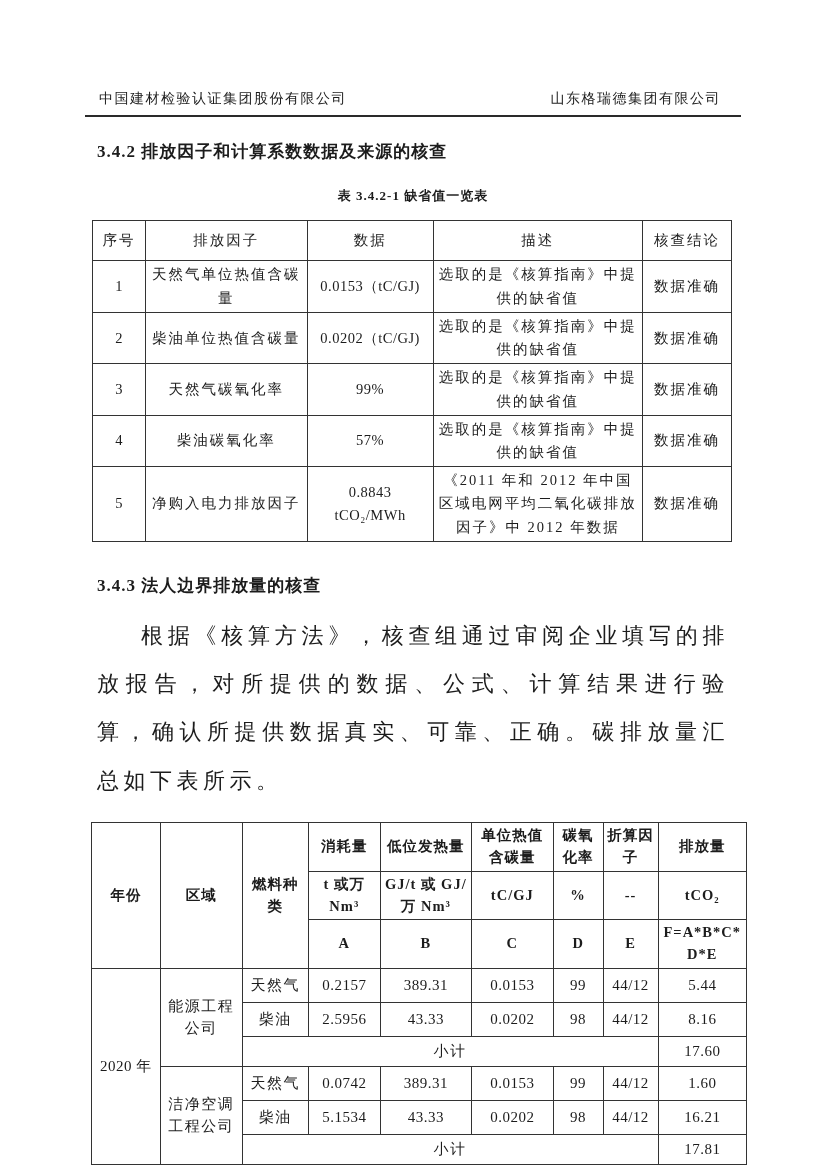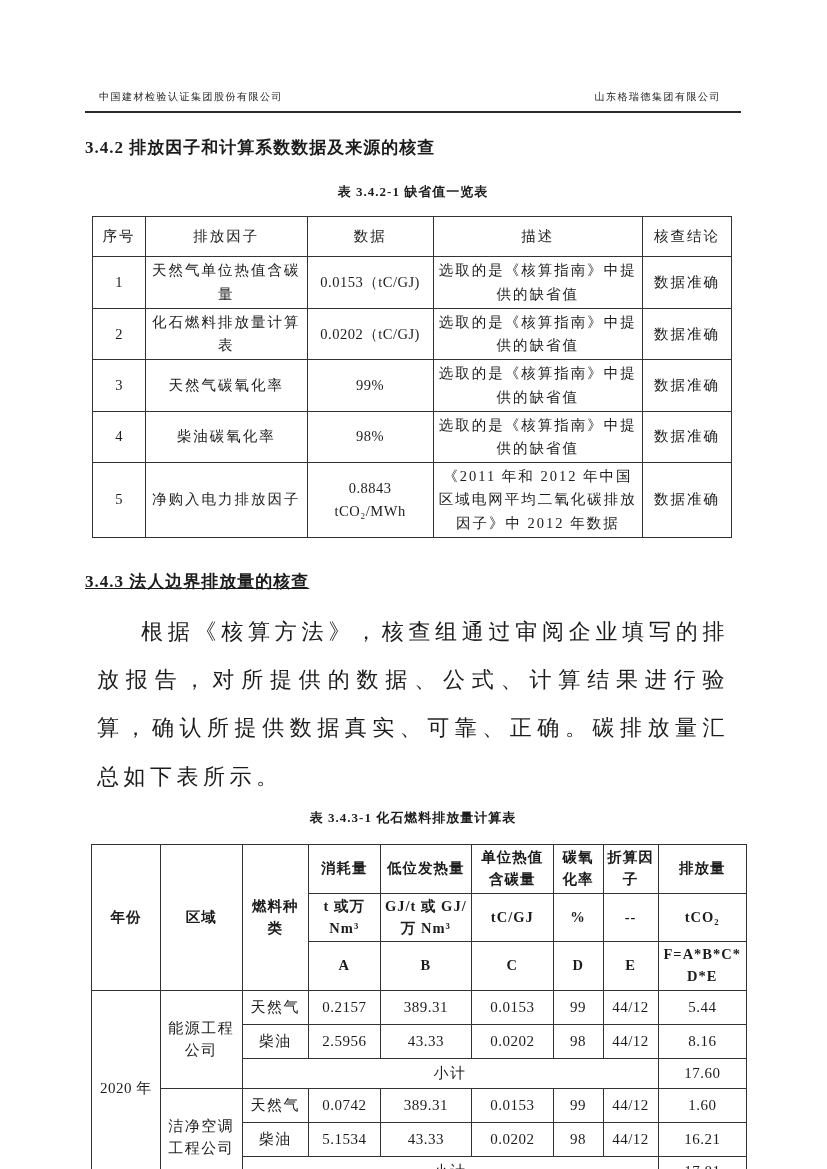--- a/index.html
+++ b/index.html
@@ -6,27 +6,27 @@
   body {
     width: 827px; height: 1169px;
     font-family: "Liberation Serif", "DejaVu Serif", serif;
     color: #1c1c1c;
   }
   .page { position: relative; width: 827px; height: 1169px; overflow: hidden; background: #fff; }
   .content { position: absolute; left: 85px; top: 0; width: 656px; }
 
   .doc-header {
     display: flex; justify-content: space-between; align-items: flex-start;
-    padding: 90px 20px 7px 14px; font-size: 10px; letter-spacing: 1.5px;
+    padding: 90px 20px 7px 14px; font-size: 14px; letter-spacing: 1.5px;
   }
   .header-rule { border-bottom: 2px solid #2a2a2a; width: 656px; }
 
   .sec-heading {
     font-size: 17px; font-weight: bold; letter-spacing: 1px;
-    margin: 23px 0 0 0;
+    margin: 23px 0 0 12px;
   }
   .tbl-title {
     text-align: center; font-weight: bold; font-size: 13px;
     letter-spacing: 1px; margin-top: 24px;
   }
 
   table { border-collapse: collapse; table-layout: fixed; }
   td, th { border: 1px solid #333; text-align: center; vertical-align: middle; padding: 2px 3px; }
 
   
@@ -95,55 +95,54 @@
       </tr>
       <tr class="r0">
         <td class="num">1</td>
         <td>天然气单位热值含碳量</td>
         <td class="num">0.0153（tC/GJ)</td>
         <td>选取的是《核算指南》中提供的缺省值</td>
         <td>数据准确</td>
       </tr>
       <tr class="r1">
         <td class="num">2</td>
-        <td>化石燃料排放量计算表</td>
+        <td>柴油单位热值含碳量</td>
         <td class="num">0.0202（tC/GJ)</td>
         <td>选取的是《核算指南》中提供的缺省值</td>
         <td>数据准确</td>
       </tr>
       <tr class="r2">
         <td class="num">3</td>
         <td>天然气碳氧化率</td>
         <td class="num">99%</td>
         <td>选取的是《核算指南》中提供的缺省值</td>
         <td>数据准确</td>
       </tr>
       <tr class="r3">
         <td class="num">4</td>
         <td>柴油碳氧化率</td>
-        <td class="num">98%</td>
+        <td class="num">57%</td>
         <td>选取的是《核算指南》中提供的缺省值</td>
         <td>数据准确</td>
       </tr>
       <tr class="r4">
         <td class="num">5</td>
         <td>净购入电力排放因子</td>
         <td class="num pre">0.8843
 tCO₂/MWh</td>
         <td>《2011 年和 2012 年中国区域电网平均二氧化碳排放因子》中 2012 年数据</td>
         <td>数据准确</td>
       </tr>
     </tbody>
       </table>
 
-    <div class="sec-heading" style="margin-top:32px;text-decoration:underline;">3.4.3 法人边界排放量的核查</div>
+    <div class="sec-heading" style="margin-top:32px;">3.4.3 法人边界排放量的核查</div>
 
     <div class="para">根据《核算方法》，核查组通过审阅企业填写的排放报告，对所提供的数据、公式、计算结果进行验算，确认所提供数据真实、可靠、正确。碳排放量汇总如下表所示。</div>
 
-    <div class="tbl-title" style="margin-top:8px;">表 3.4.3-1 化石燃料排放量计算表</div>
 
     <table class="t2">
       <colgroup>
         <col style="width:10.5%">
           <col style="width:12.5%">
           <col style="width:10.1%">
           <col style="width:11.0%">
           <col style="width:13.9%">
           <col style="width:12.5%">
           <col style="width:7.6%">

